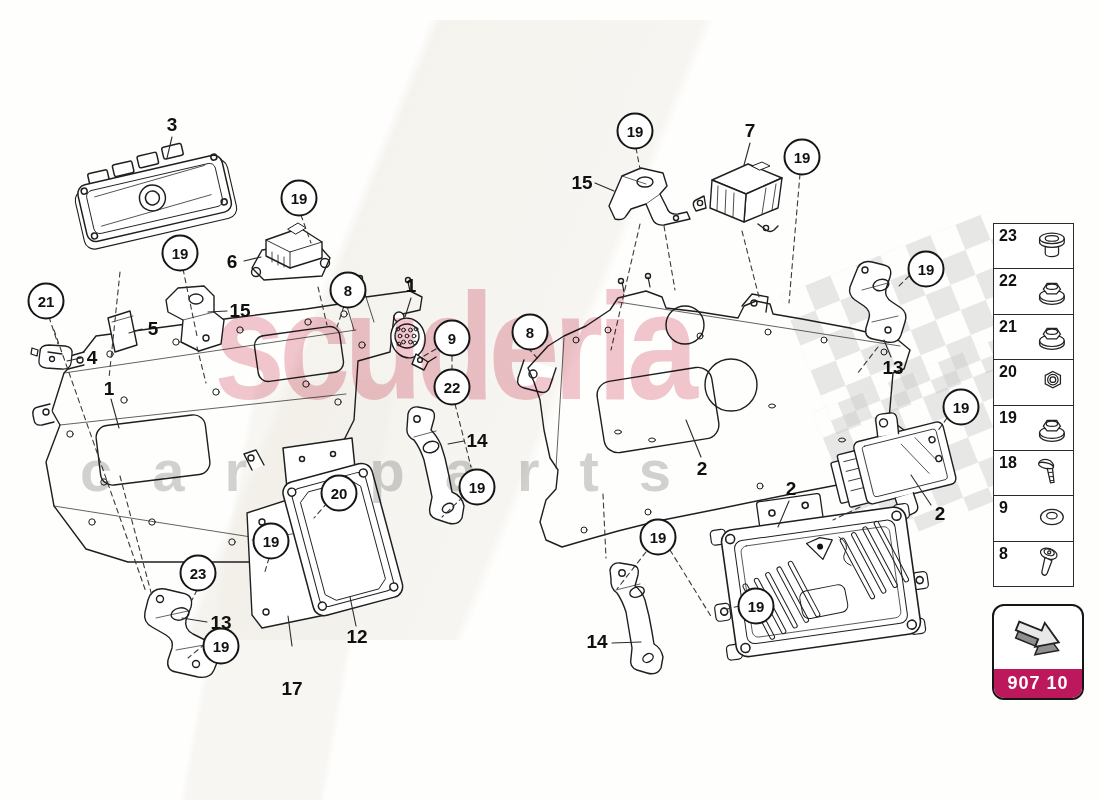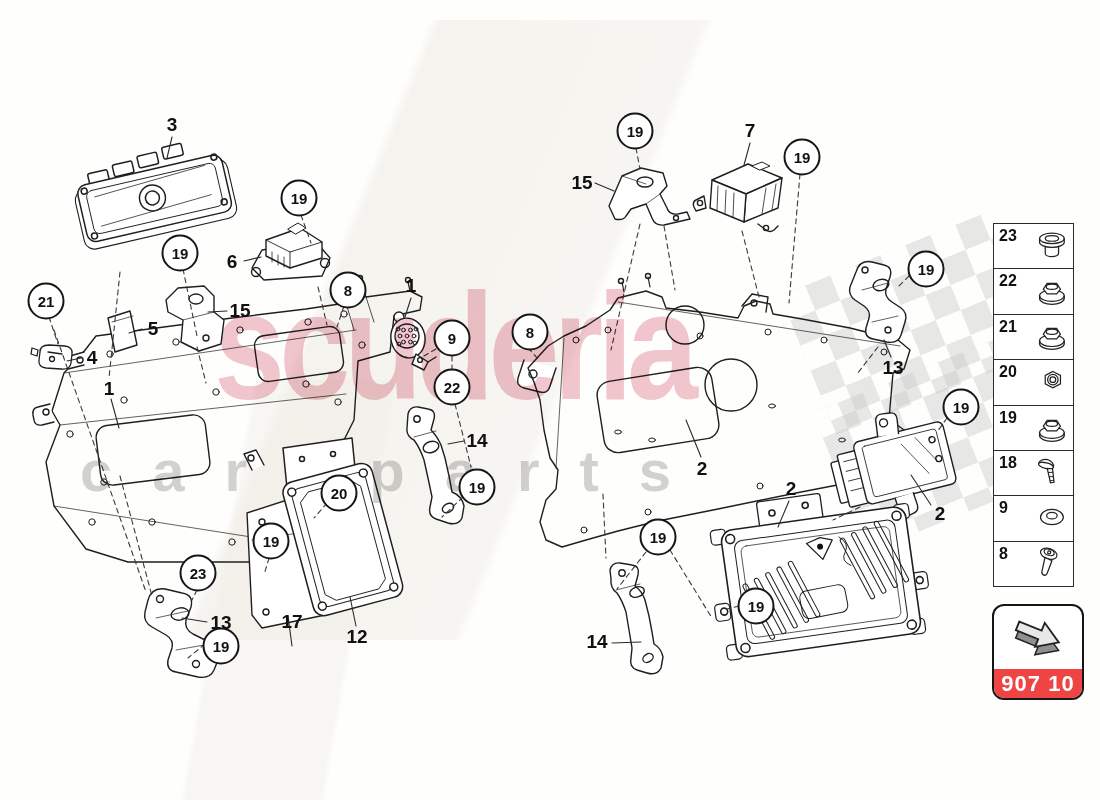--- a/index.html
+++ b/index.html
@@ -36,22 +36,22 @@
           border:1.6px solid #2b2b2b;background:#fff;}
   .legend .cell{height:44.4px;border-bottom:1.6px solid #2b2b2b;position:relative;}
   .legend .cell:last-child{border-bottom:none;}
   .legend .num{position:absolute;left:5px;top:3px;font-size:16px;font-weight:bold;color:#111;}
   .legend .ic{position:absolute;right:1px;top:3px;}
   
   .badge{position:absolute;left:992px;top:604px;width:88px;height:92px;z-index:25;
          border:2.5px solid #161616;border-radius:12px;background:#fff;overflow:hidden;
          display:flex;flex-direction:column;}
   .badge .arrow-area{flex:1;display:flex;align-items:center;justify-content:center;}
-  .badge .code{height:29px;background:#ef4444;color:#fff;display:flex;align-items:center;justify-content:center;
-               font-size:22px;font-weight:bold;letter-spacing:1px;}
+  .badge .code{height:29px;background:#be185d;color:#fff;display:flex;align-items:center;justify-content:center;
+               font-size:18px;font-weight:bold;letter-spacing:1px;}
 </style>
 </head>
 <body>
 
 <div class="stage">
 
   <div class="bg-band bg-a"></div>
   <div class="bg-band bg-b"></div>
   <div class="flag flag1"></div>
   <div class="flag flag2"></div>
@@ -404,21 +404,21 @@
   <div class="pl" style="left:109px;top:389px">1</div>
   <div class="pl" style="left:411px;top:286px">1</div>
   <div class="pl" style="left:477px;top:441px">14</div>
   <div class="pl" style="left:702px;top:469px">2</div>
   <div class="pl" style="left:582px;top:183px">15</div>
   <div class="pl" style="left:750px;top:131px">7</div>
   <div class="pl" style="left:893px;top:368px">13</div>
   <div class="pl" style="left:940px;top:514px">2</div>
   <div class="pl" style="left:791px;top:489px">2</div>
   <div class="pl" style="left:357px;top:637px">12</div>
-  <div class="pl" style="left:292px;top:622px">17</div>
+  <div class="pl" style="left:292px;top:689px">17</div>
   <div class="pl" style="left:221px;top:623px">13</div>
   <div class="pl" style="left:597px;top:642px">14</div>
 
   <div class="legend">
     <div class="cell">
       <span class="num">23</span>
       <svg class="ic" width="44" height="38" viewBox="0 0 44 40" stroke="#222" fill="#fff" stroke-width="1.3">
         <ellipse cx="24" cy="12" rx="13" ry="5.5"></ellipse>
           <ellipse cx="24" cy="12" rx="7" ry="3" fill="none"></ellipse>
         <path d="M11,12 v4 a13,5.5 0 0 0 26,0 v-4" fill="none"></path>

